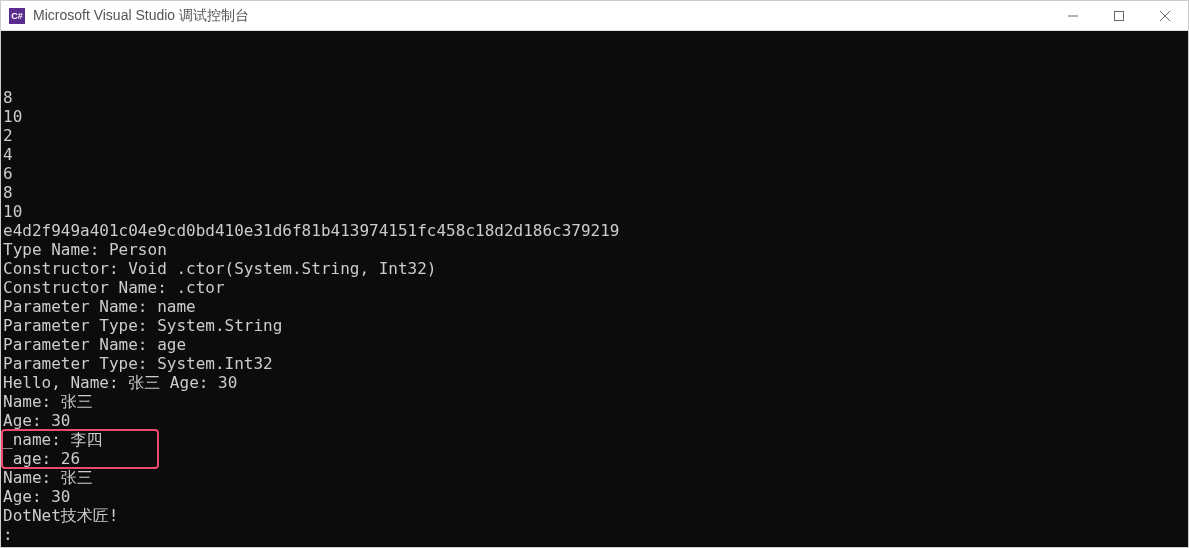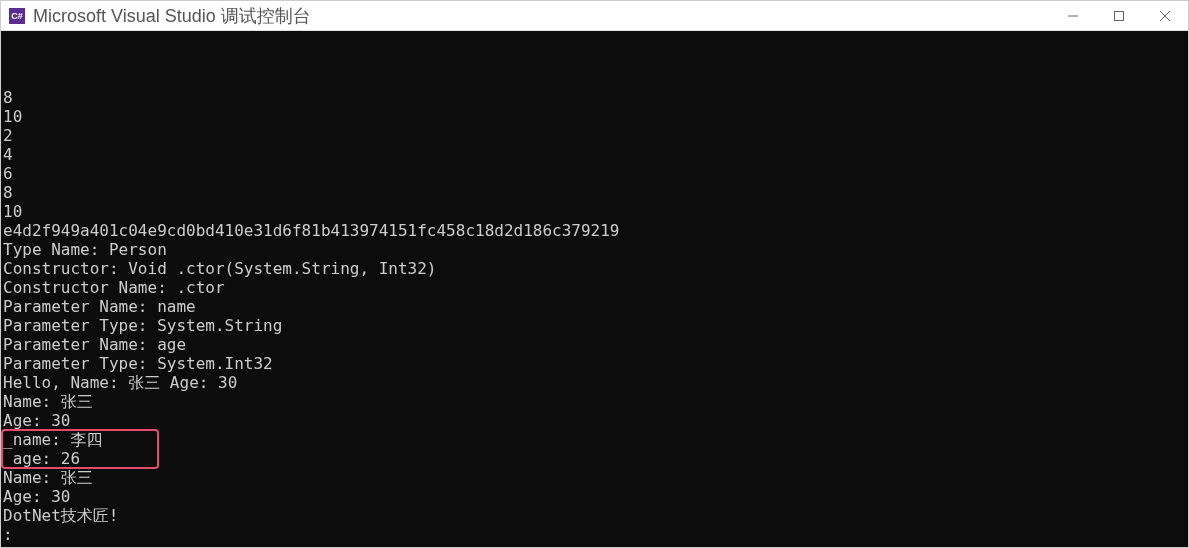--- a/index.html
+++ b/index.html
@@ -37,21 +37,21 @@
       margin-right: 8px;
       display: flex;
       align-items: center;
       justify-content: center;
       color: #ffffff;
       font-size: 9px;
       font-weight: bold;
       font-family: Arial, sans-serif;
     }
     .title-text {
-      font-size: 18px;
+      font-size: 14px;
       color: #555555;
       flex: 1;
     }
     .window-controls {
       display: flex;
       height: 100%;
     }
     .win-btn {
       width: 46px;
       height: 100%;

